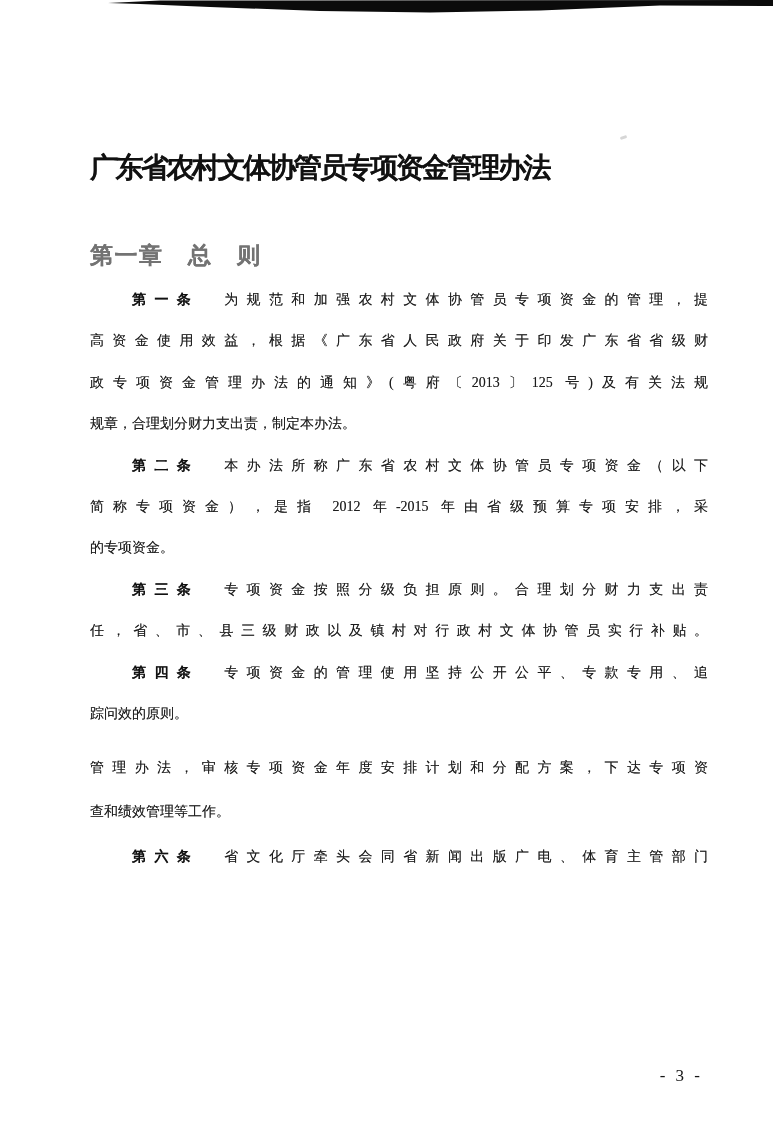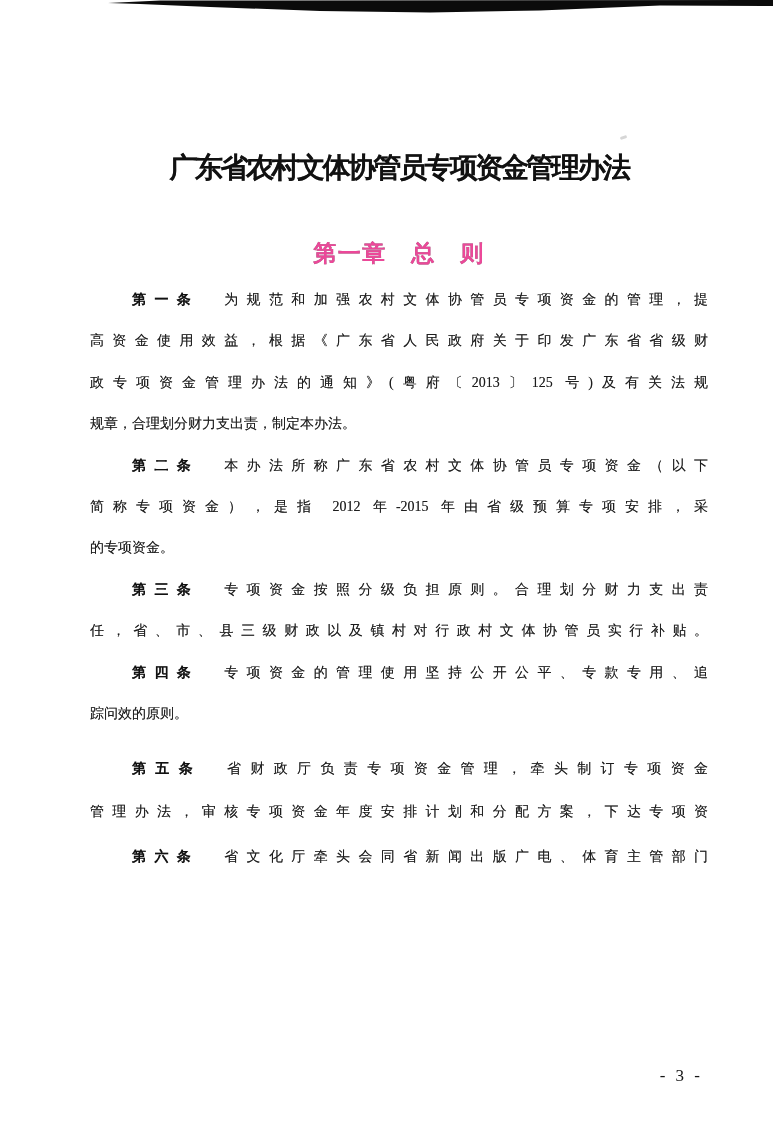--- a/index.html
+++ b/index.html
@@ -14,37 +14,35 @@
   
   .scan-edge{position:absolute;top:0;left:0;width:773px;height:16px;}
   
   .speck{
     position:absolute;left:620px;top:136px;width:7px;height:3px;
     background:#b5b5b5;opacity:.55;border-radius:2px;transform:rotate(-18deg);
   }
   .content{position:absolute;left:90px;top:0;width:618px;}
   .doc-title{
     margin-top:152px;
-    text-align:center;
     font-family:"Liberation Sans","DejaVu Sans",sans-serif;
     font-weight:bold;
     font-size:28px;
     letter-spacing:-2.5px;
     color:#111;
     line-height:32px;
     text-shadow:0 0 .5px rgba(0,0,0,.6);
   }
   .chap-heading{
     margin:0;
-    text-align:center;
-    font-family:Liberation Mono, monospace;
+    font-family:Liberation Sans, sans-serif;
     font-weight:bold;
     font-size:23px;
     letter-spacing:1.5px;
-    color:#ec4899;
+    color:#737373;
     line-height:30px;
     text-shadow:0 0 .4px rgba(0,0,0,.55);
   }
   .h1{margin-top:56px;}
   .h2{margin-top:15px;}
   .body1{margin-top:9px;}
   .body2{margin-top:12px;}
   .line{
     font-size:14px;
     color:#1d1d1d;
@@ -103,22 +101,22 @@
         <div class="line first"><span class="artnum">第三条</span><span>专项资金按照分级负担原则。合理划分财力支出责</span></div>
         <div class="line">任，省、市、县三级财政以及镇村对行政村文体协管员实行补贴。</div>
 
         <div class="line first"><span class="artnum">第四条</span><span>专项资金的管理使用坚持公开公平、专款专用、追</span></div>
         <div class="line end">踪问效的原则。</div>
       </div>
     </section>
 
     <section>
       <div class="body2">
-        <div class="line first"><span class="artnum">第五条</span><span>省财政厅负责专项资金管理，牵头制订专项资金</span></div>
         <div class="line">管理办法，审核专项资金年度安排计划和分配方案，下达专项资</div>
+        <div class="line end">查和绩效管理等工作。</div>
 
         <div class="line first"><span class="artnum">第六条</span><span>省文化厅牵头会同省新闻出版广电、体育主管部门</span></div>
       </div>
     </section>
 
   </div>
 
   <div class="page-number">- 3 -</div>
 
 </div>

